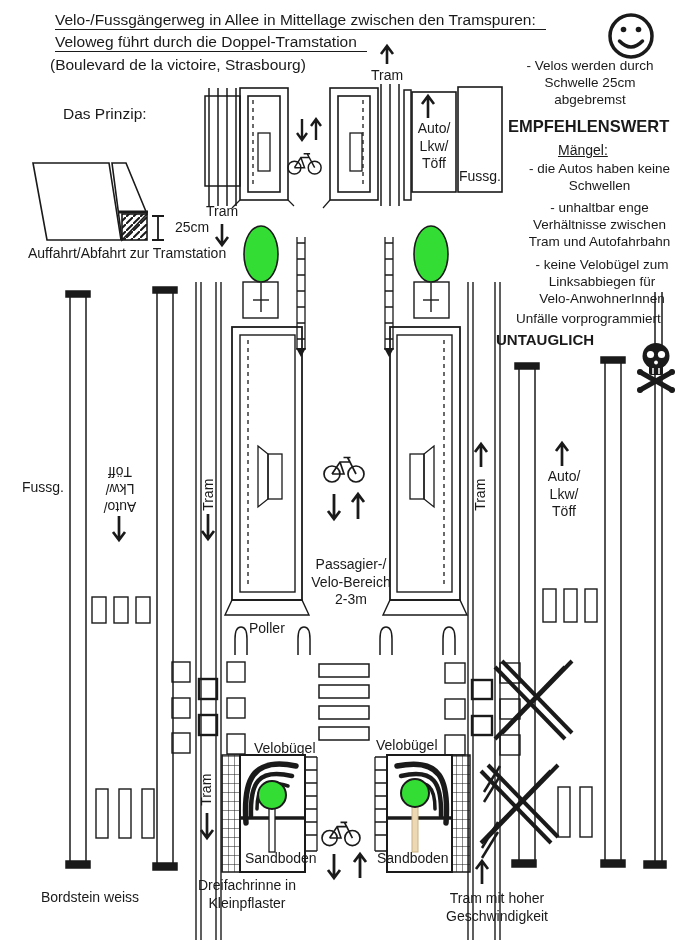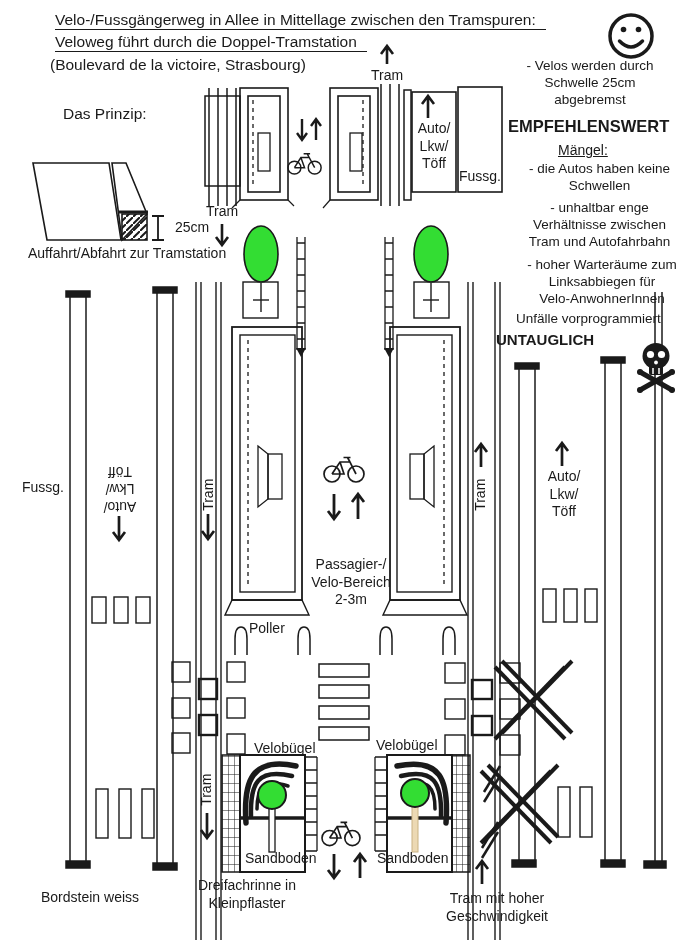--- a/index.html
+++ b/index.html
@@ -357,21 +357,21 @@
   <div class="lbl small" style="left:505px; top:58px; width:170px;">- Velos werden durch
 Schwelle 25cm
 abgebremst</div>
   <div class="lbl b nowrap" style="left:508px; top:116px; font-size:16.5px;">EMPFEHLENSWERT</div>
   <div class="lbl ud nowrap" style="left:512px; top:142px;margin-left:46px;">Mängel:</div>
   <div class="lbl small" style="left:512px; top:161px; width:175px;">- die Autos haben keine
 Schwellen</div>
   <div class="lbl small" style="left:512px; top:200px; width:175px;">- unhaltbar enge
 Verhältnisse zwischen
 Tram und Autofahrbahn</div>
-  <div class="lbl small" style="left:512px; top:257px; width:180px;">- hoher Warteräume zum
+  <div class="lbl small" style="left:512px; top:257px; width:180px;">- keine Velobügel zum
 Linksabbiegen für
 Velo-AnwohnerInnen</div>
   <div class="lbl small nowrap" style="left:516px; top:311px;">Unfälle vorprogrammiert</div>
   <div class="lbl b nowrap" style="left:496px; top:331px; font-size:15px;">UNTAUGLICH</div>
 
   <div class="lbl nowrap" style="left:175px; top:219px;">25cm</div>
   <div class="lbl nowrap" style="left:28px; top:245px;">Auffahrt/Abfahrt zur Tramstation</div>
 
   <div class="lbl nowrap" style="left:22px; top:479px;">Fussg.</div>
   <div class="lbl center r180" style="left:94px; top:462px; width:52px;">Auto/

